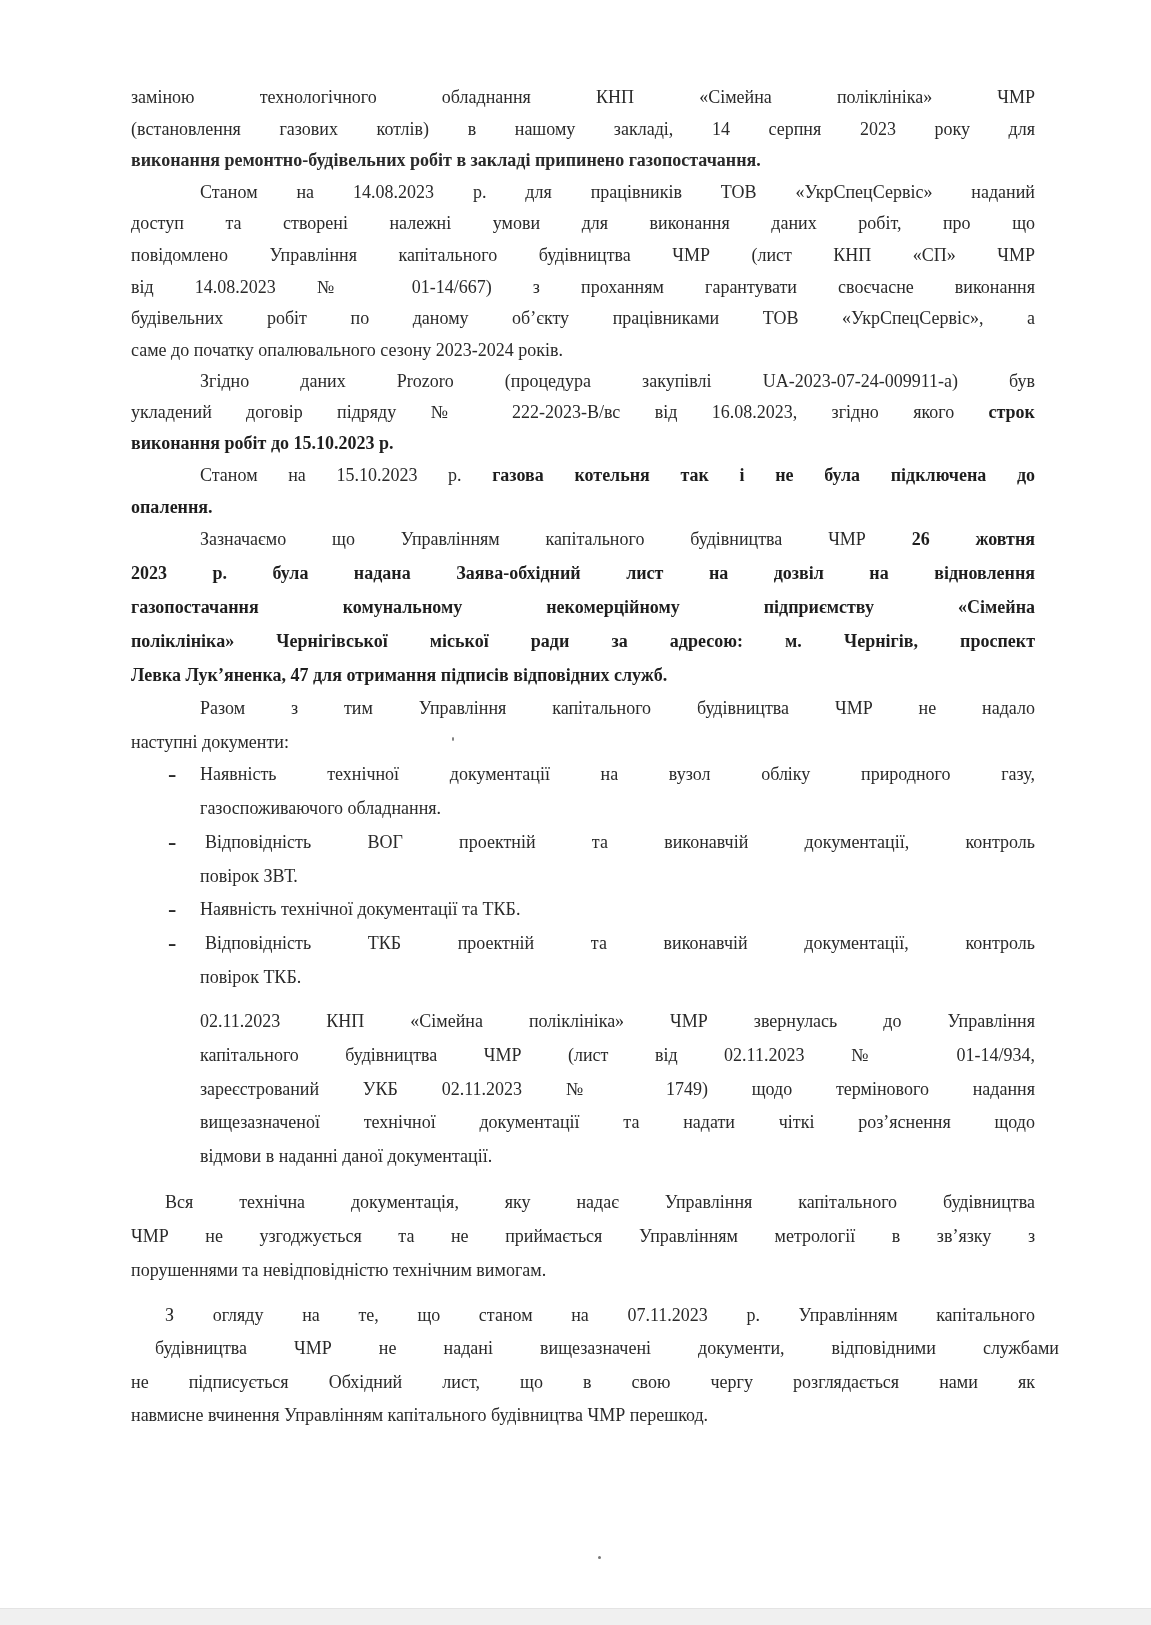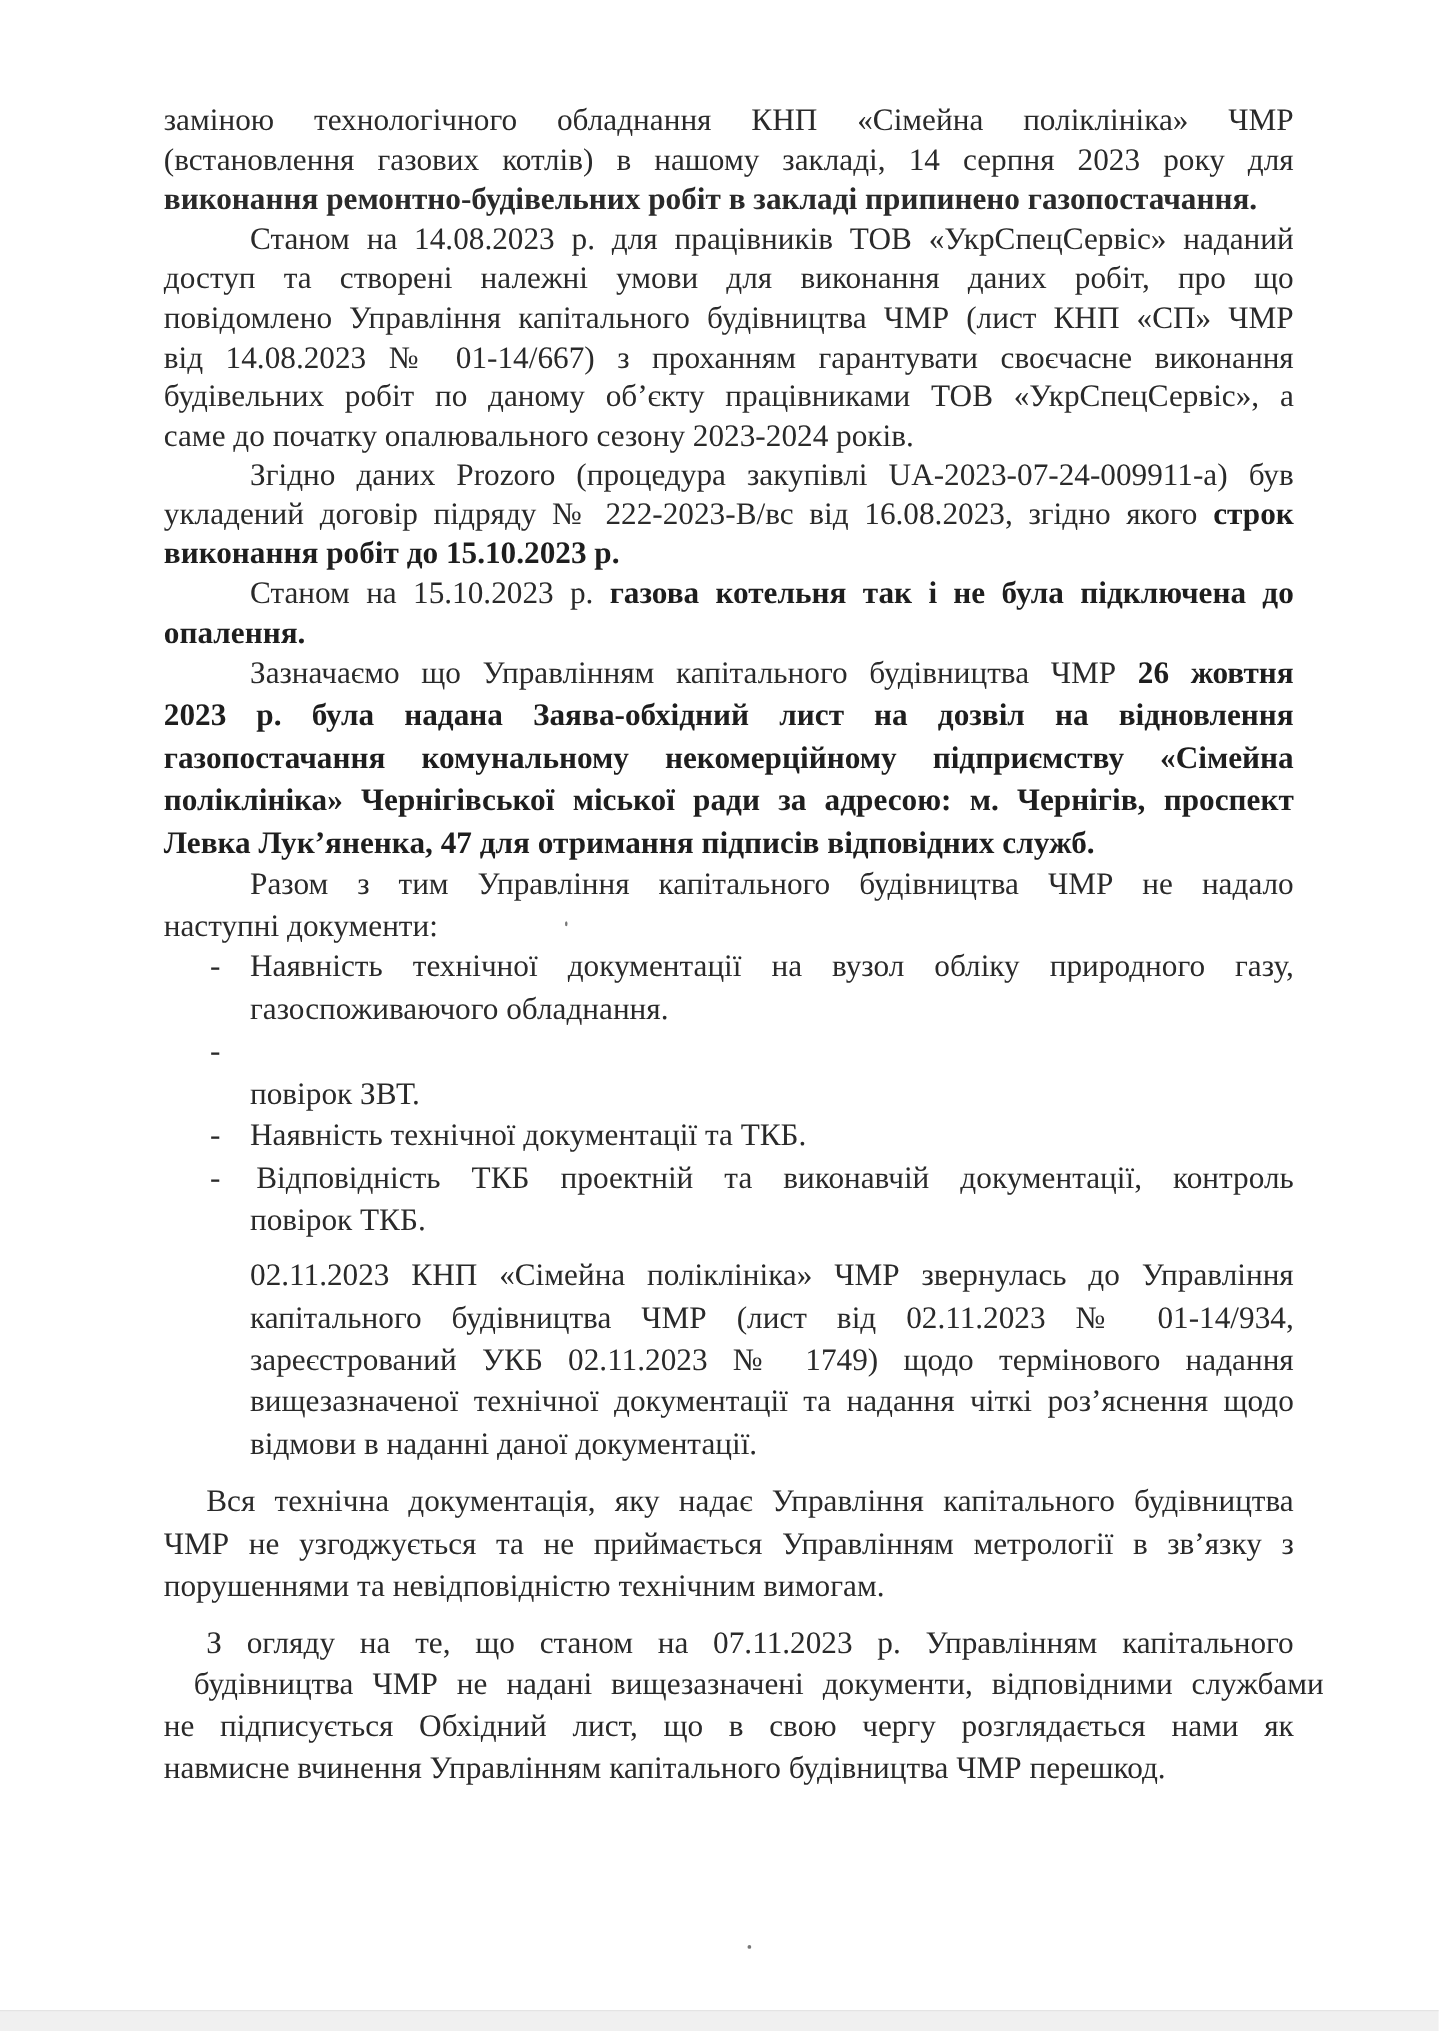--- a/index.html
+++ b/index.html
@@ -4,21 +4,21 @@
 <style>
   html, body { margin: 0; padding: 0; }
   body {
     width: 1151px; height: 1625px; background: #ffffff; position: relative; overflow: hidden;
     font-family: "Liberation Serif", "DejaVu Serif", serif;
     color: #2a2a2a;
   }
   .page { position: absolute; left: 0; top: 0; width: 1151px; height: 1608px; background: #ffffff; }
   .bottom-strip { position: absolute; left: 0; top: 1608px; width: 1151px; height: 17px; background: #f0f0f0; border-top: 1px solid #e4e4e4; }
   .line {
-    position: absolute; font-size: 25px; line-height: 30px; white-space: nowrap;
+    position: absolute; font-size: 18px; line-height: 30px; white-space: nowrap;
     transform-origin: left top; letter-spacing: 0;
   }
   .just { text-align: justify; text-align-last: justify; white-space: normal; }
   b { font-weight: bold; color: #1e1e1e; }
   .dash { position: absolute; font-size: 25px; line-height: 30px; }
   .speck { position: absolute; width: 3px; height: 3px; background: #777; border-radius: 50%; }
 </style>
 </head>
 <body>
 
@@ -63,33 +63,34 @@
 
   <div class="line just" style="left: 200px; top: 693px; width: 835px; height: 30px; overflow: visible;">Разом з тим Управління капітального будівництва ЧМР не надало</div>
   <div class="line" style="left:131px;top:727px;">наступні документи:</div>
   <div class="speck" style="left:452px;top:737px;width:2px;height:4px;"></div>
 
   <div class="dash" style="left:168px;top:759px;">-</div>
   <div class="line just" style="left: 200px; top: 759px; width: 835px; height: 30px; overflow: visible;">Наявність технічної документації на вузол обліку природного газу,</div>
   <div class="line" style="left:200px;top:793px;">газоспоживаючого обладнання.</div>
 
   <div class="dash" style="left:168px;top:827px;">-</div>
+  <div class="line just" style="left: 205px; top: 827px; width: 830px; height: 30px; overflow: visible;">Відповідність ВОГ проектній та виконавчій документації, контроль</div>
   <div class="line" style="left:200px;top:861px;">повірок ЗВТ.</div>
 
   <div class="dash" style="left:168px;top:894px;">-</div>
   <div class="line" style="left:200px;top:894px;">Наявність технічної документації та ТКБ.</div>
 
   <div class="dash" style="left:168px;top:928px;">-</div>
   <div class="line just" style="left: 205px; top: 928px; width: 830px; height: 30px; overflow: visible;">Відповідність ТКБ проектній та виконавчій документації, контроль</div>
   <div class="line" style="left:200px;top:962px;">повірок ТКБ.</div>
 
   <div class="line just" style="left: 200px; top: 1006px; width: 835px; height: 30px; overflow: visible;">02.11.2023 КНП «Сімейна поліклініка» ЧМР звернулась до Управління</div>
   <div class="line just" style="left: 200px; top: 1040px; width: 835px; height: 30px; overflow: visible;">капітального будівництва ЧМР (лист від 02.11.2023 № 01-14/934,</div>
   <div class="line just" style="left: 200px; top: 1074px; width: 835px; height: 30px; overflow: visible;">зареєстрований УКБ 02.11.2023 № 1749) щодо термінового надання</div>
-  <div class="line just" style="left: 200px; top: 1107px; width: 835px; height: 30px; overflow: visible;">вищезазначеної технічної документації та надання чіткі роз’яснення щодо</div>
+  <div class="line just" style="left: 200px; top: 1107px; width: 835px; height: 30px; overflow: visible;">вищезазначеної технічної документації та надати чіткі роз’яснення щодо</div>
   <div class="line" style="left:200px;top:1141px;">відмови в наданні даної документації.</div>
 
   <div class="line just" style="left: 165px; top: 1187px; width: 870px; height: 30px; overflow: visible;">Вся технічна документація, яку надає Управління капітального будівництва</div>
   <div class="line" style="left:131px;top:1255px;">порушеннями та невідповідністю технічним вимогам.</div>
   <div class="line just" style="left: 131px; top: 1221px; width: 904px; height: 30px; overflow: visible;">ЧМР не узгоджується та не приймається Управлінням метрології в зв’язку з</div>
 
   <div class="line just" style="left: 165px; top: 1300px; width: 870px; height: 30px; overflow: visible;">З огляду на те, що станом на 07.11.2023 р. Управлінням капітального</div>
   <div class="line just" style="left: 131px; top: 1333px; width: 904px; height: 30px; overflow: visible; margin-left: 24px;">будівництва ЧМР не надані вищезазначені документи, відповідними службами</div>
   <div class="line just" style="left: 131px; top: 1367px; width: 904px; height: 30px; overflow: visible;">не підписується Обхідний лист, що в свою чергу розглядається нами як</div>
   <div class="line" style="left:131px;top:1400px;">навмисне вчинення Управлінням капітального будівництва ЧМР перешкод.</div>

